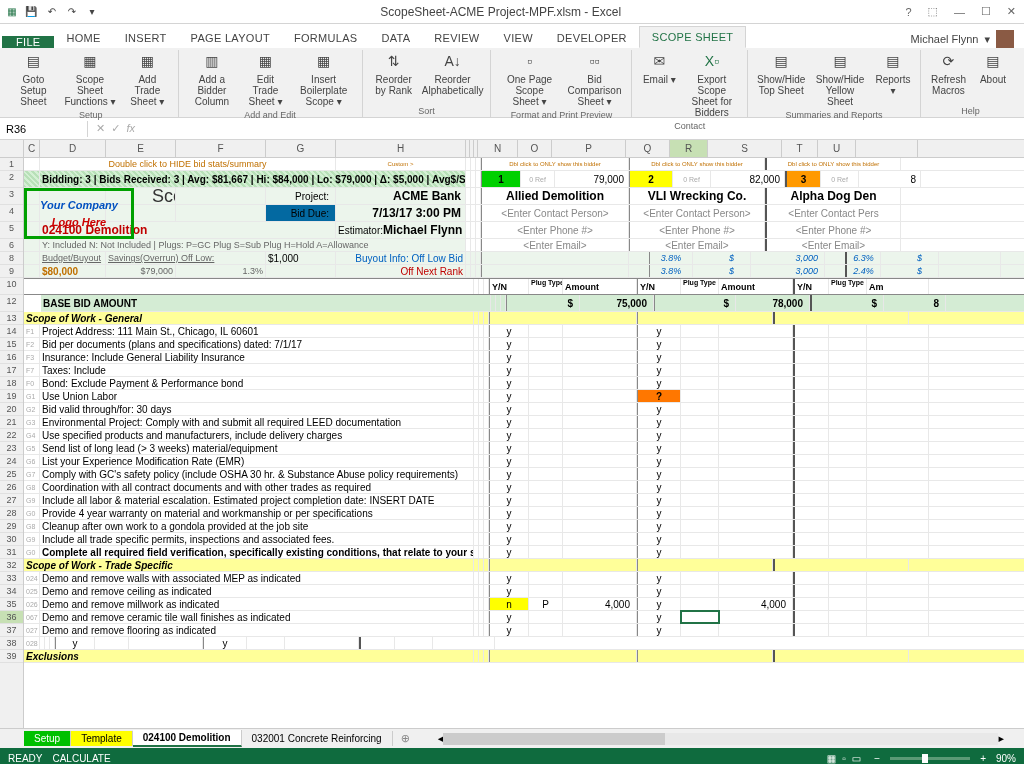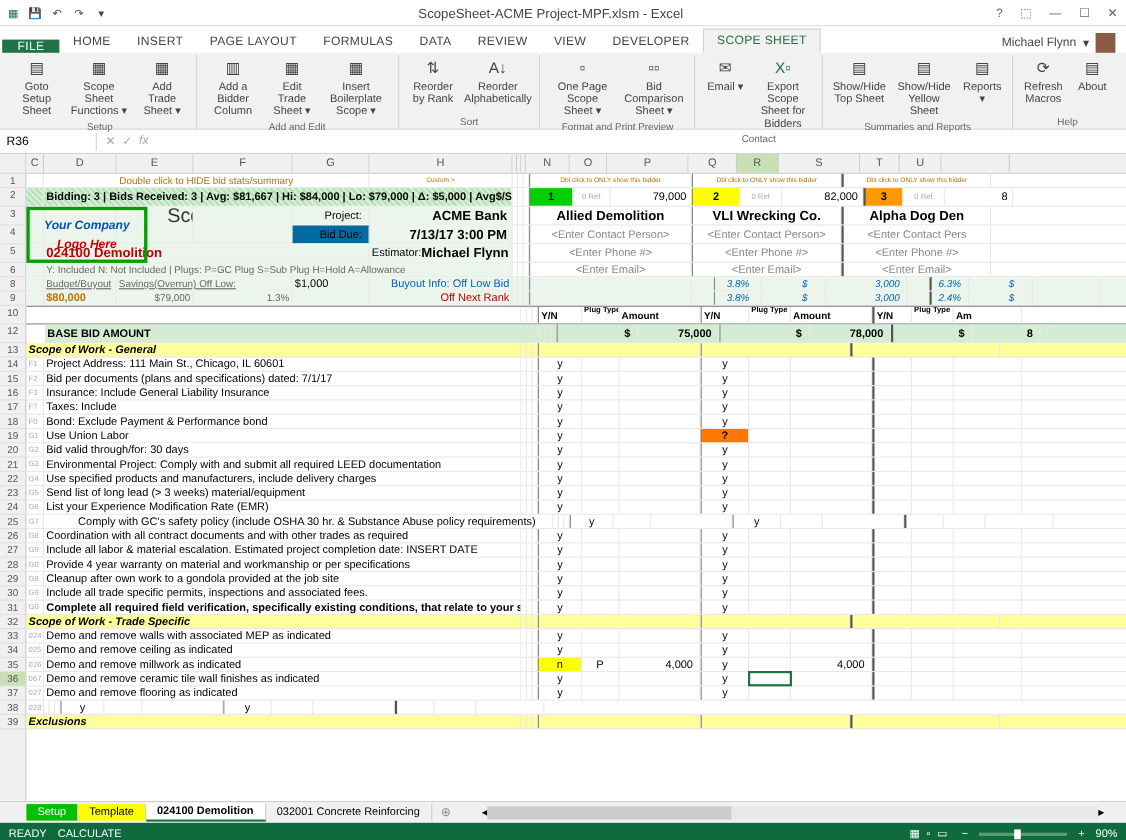--- a/index.html
+++ b/index.html
@@ -699,21 +699,21 @@
             <div class="cell c-P"></div>
             <div class="cell c-Q yn vline-left">y</div>
             <div class="cell c-R"></div>
             <div class="cell c-S"></div>
             <div class="cell c-T vline-bold"></div>
             <div class="cell c-U"></div>
             <div class="cell c-V"></div>
           </div>
           <div class="row item-row">
             <div class="cell c-C num">G7</div>
-            <div class="cell" style="width:434px;margin-left:29px;">Comply with GC's safety policy (include OSHA 30 hr. &amp; Substance Abuse policy requirements)</div>
+            <div class="cell" style="width:434px;">Comply with GC's safety policy (include OSHA 30 hr. &amp; Substance Abuse policy requirements)</div>
             <div class="cell c-I"></div>
             <div class="cell c-J"></div>
             <div class="cell c-L"></div>
             <div class="cell c-N yn vline-left">y</div>
             <div class="cell c-O"></div>
             <div class="cell c-P"></div>
             <div class="cell c-Q yn vline-left">y</div>
             <div class="cell c-R"></div>
             <div class="cell c-S"></div>
             <div class="cell c-T vline-bold"></div>

